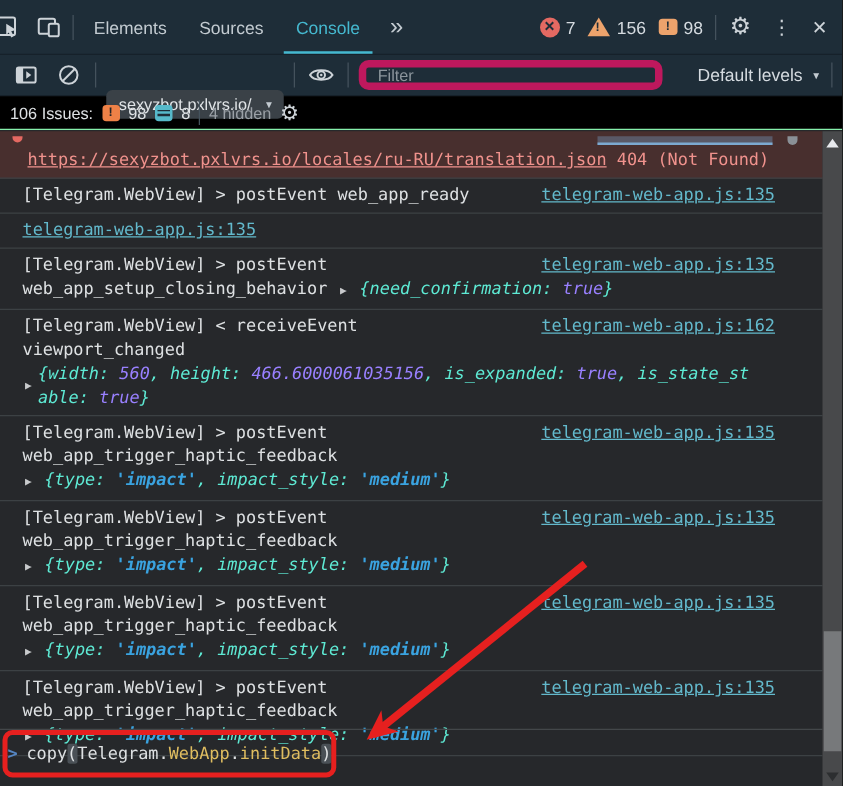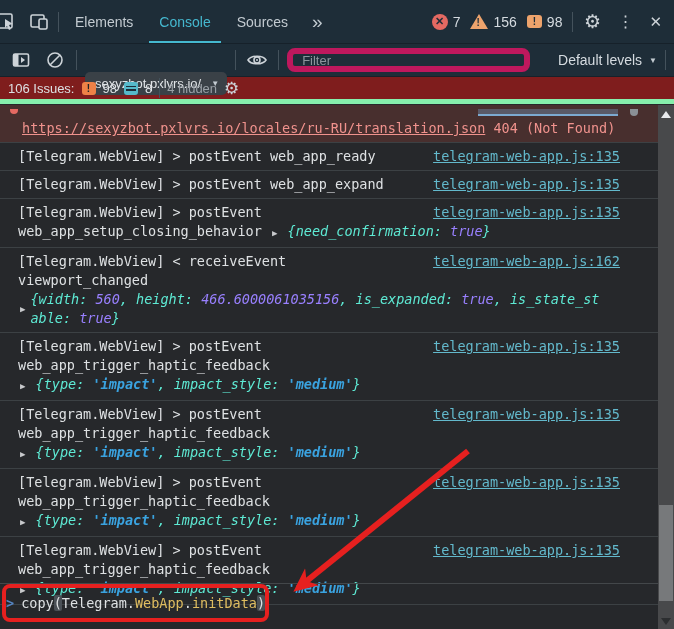--- a/index.html
+++ b/index.html
@@ -48,21 +48,21 @@
     display:flex; align-items:center; gap:10px; padding:0 8px 0 10px;
     color:#e0e4e7; font-size:13px; white-space:nowrap;margin-top:46px; }
   .dd-arrow{ font-size:8px; color:#c3cbd1; }
   .filter-input{ width:257px; height:24px; background:transparent;
     border:6px solid #be185d; border-radius:8px; color:#dfe1e3;
     font-size:13px; padding:0 9px; font-family:"Liberation Sans",sans-serif; outline:none; }
   .filter-input::placeholder{ color:#8b959c; }
   .levels{ display:flex; align-items:center; gap:7px; color:#d5dbe0;
     font-size:14px; margin-left:20px; white-space:nowrap; }
   
-  .issuesbar{ height:27px; background:#7f1d1d; border-bottom:5px solid #86efac;
+  .issuesbar{ height:27px; background:#000000; border-bottom:1px solid #86efac;
     display:flex; align-items:center; gap:7px; padding:0 8px; font-size:13px; }
   .ibadge-orange{ width:14px; height:13px; border-radius:3px; background:#ee8147;
     color:#232527; font-size:10px; font-weight:bold; display:flex;
     align-items:center; justify-content:center; }
   .ibadge-teal{ width:14px; height:13px; border-radius:3px; background:#56b9ca;
     display:flex; flex-direction:column; justify-content:center; gap:2px;
     padding:0 2px; }
   .ibadge-teal i{ display:block; height:1.5px; background:#1e2d38; }
   .hidden-lbl{ color:#9aa0a6; }
   .issues-gear{ font-size:17px; color:#cdd3d8; }
@@ -128,22 +128,22 @@
       </svg>
     </div>
     <div class="iconbtn">
       <svg width="20" height="18" viewBox="0 0 20 18">
         <rect x="2" y="2" width="13" height="12" rx="1.5"></rect>
         <rect x="10" y="6" width="8" height="10" rx="1.5" fill="#1e2d38"></rect>
       </svg>
     </div>
     <div class="vsep"></div>
     <div class="tab">Elements</div>
+    <div class="tab">Sources</div>
     <div class="tab active">Console</div>
-    <div class="tab">Sources</div>
     <div class="more-tabs">»</div>
     <div class="spacer"></div>
     <div class="badge-group">
       <span class="err-badge">✕</span>
       <span class="count">7</span>
     </div>
     <div class="badge-group">
       <span class="warn-badge">
           <i>!</i>
         </span>
@@ -222,21 +222,20 @@
           </div>
         </div>
         <div class="crow log">
           <div class="cline">
             <span class="lseg"><span class="seg-t">[Telegram.WebView] &gt; postEvent web_app_ready</span></span>
             <span class="clink">telegram-web-app.js:135</span>
           </div>
         </div>
         <div class="crow log">
           <div class="cline">
-            <span class="lseg"><span class="seg-t">[Telegram.WebView] &gt; postEvent web_app_expand</span></span>
             <span class="clink">telegram-web-app.js:135</span>
           </div>
         </div>
         <div class="crow log">
           <div class="cline">
             <span class="lseg"><span class="seg-t">[Telegram.WebView] &gt; postEvent</span></span>
             <span class="clink">telegram-web-app.js:135</span>
           </div>
           <div class="cline">
             <span class="lseg"><span class="seg-t">web_app_setup_closing_behavior </span><span class="seg-tri">▶</span><span class="seg-o"> {need_confirmation: </span><span class="seg-n">true</span><span class="seg-o">}</span></span>

